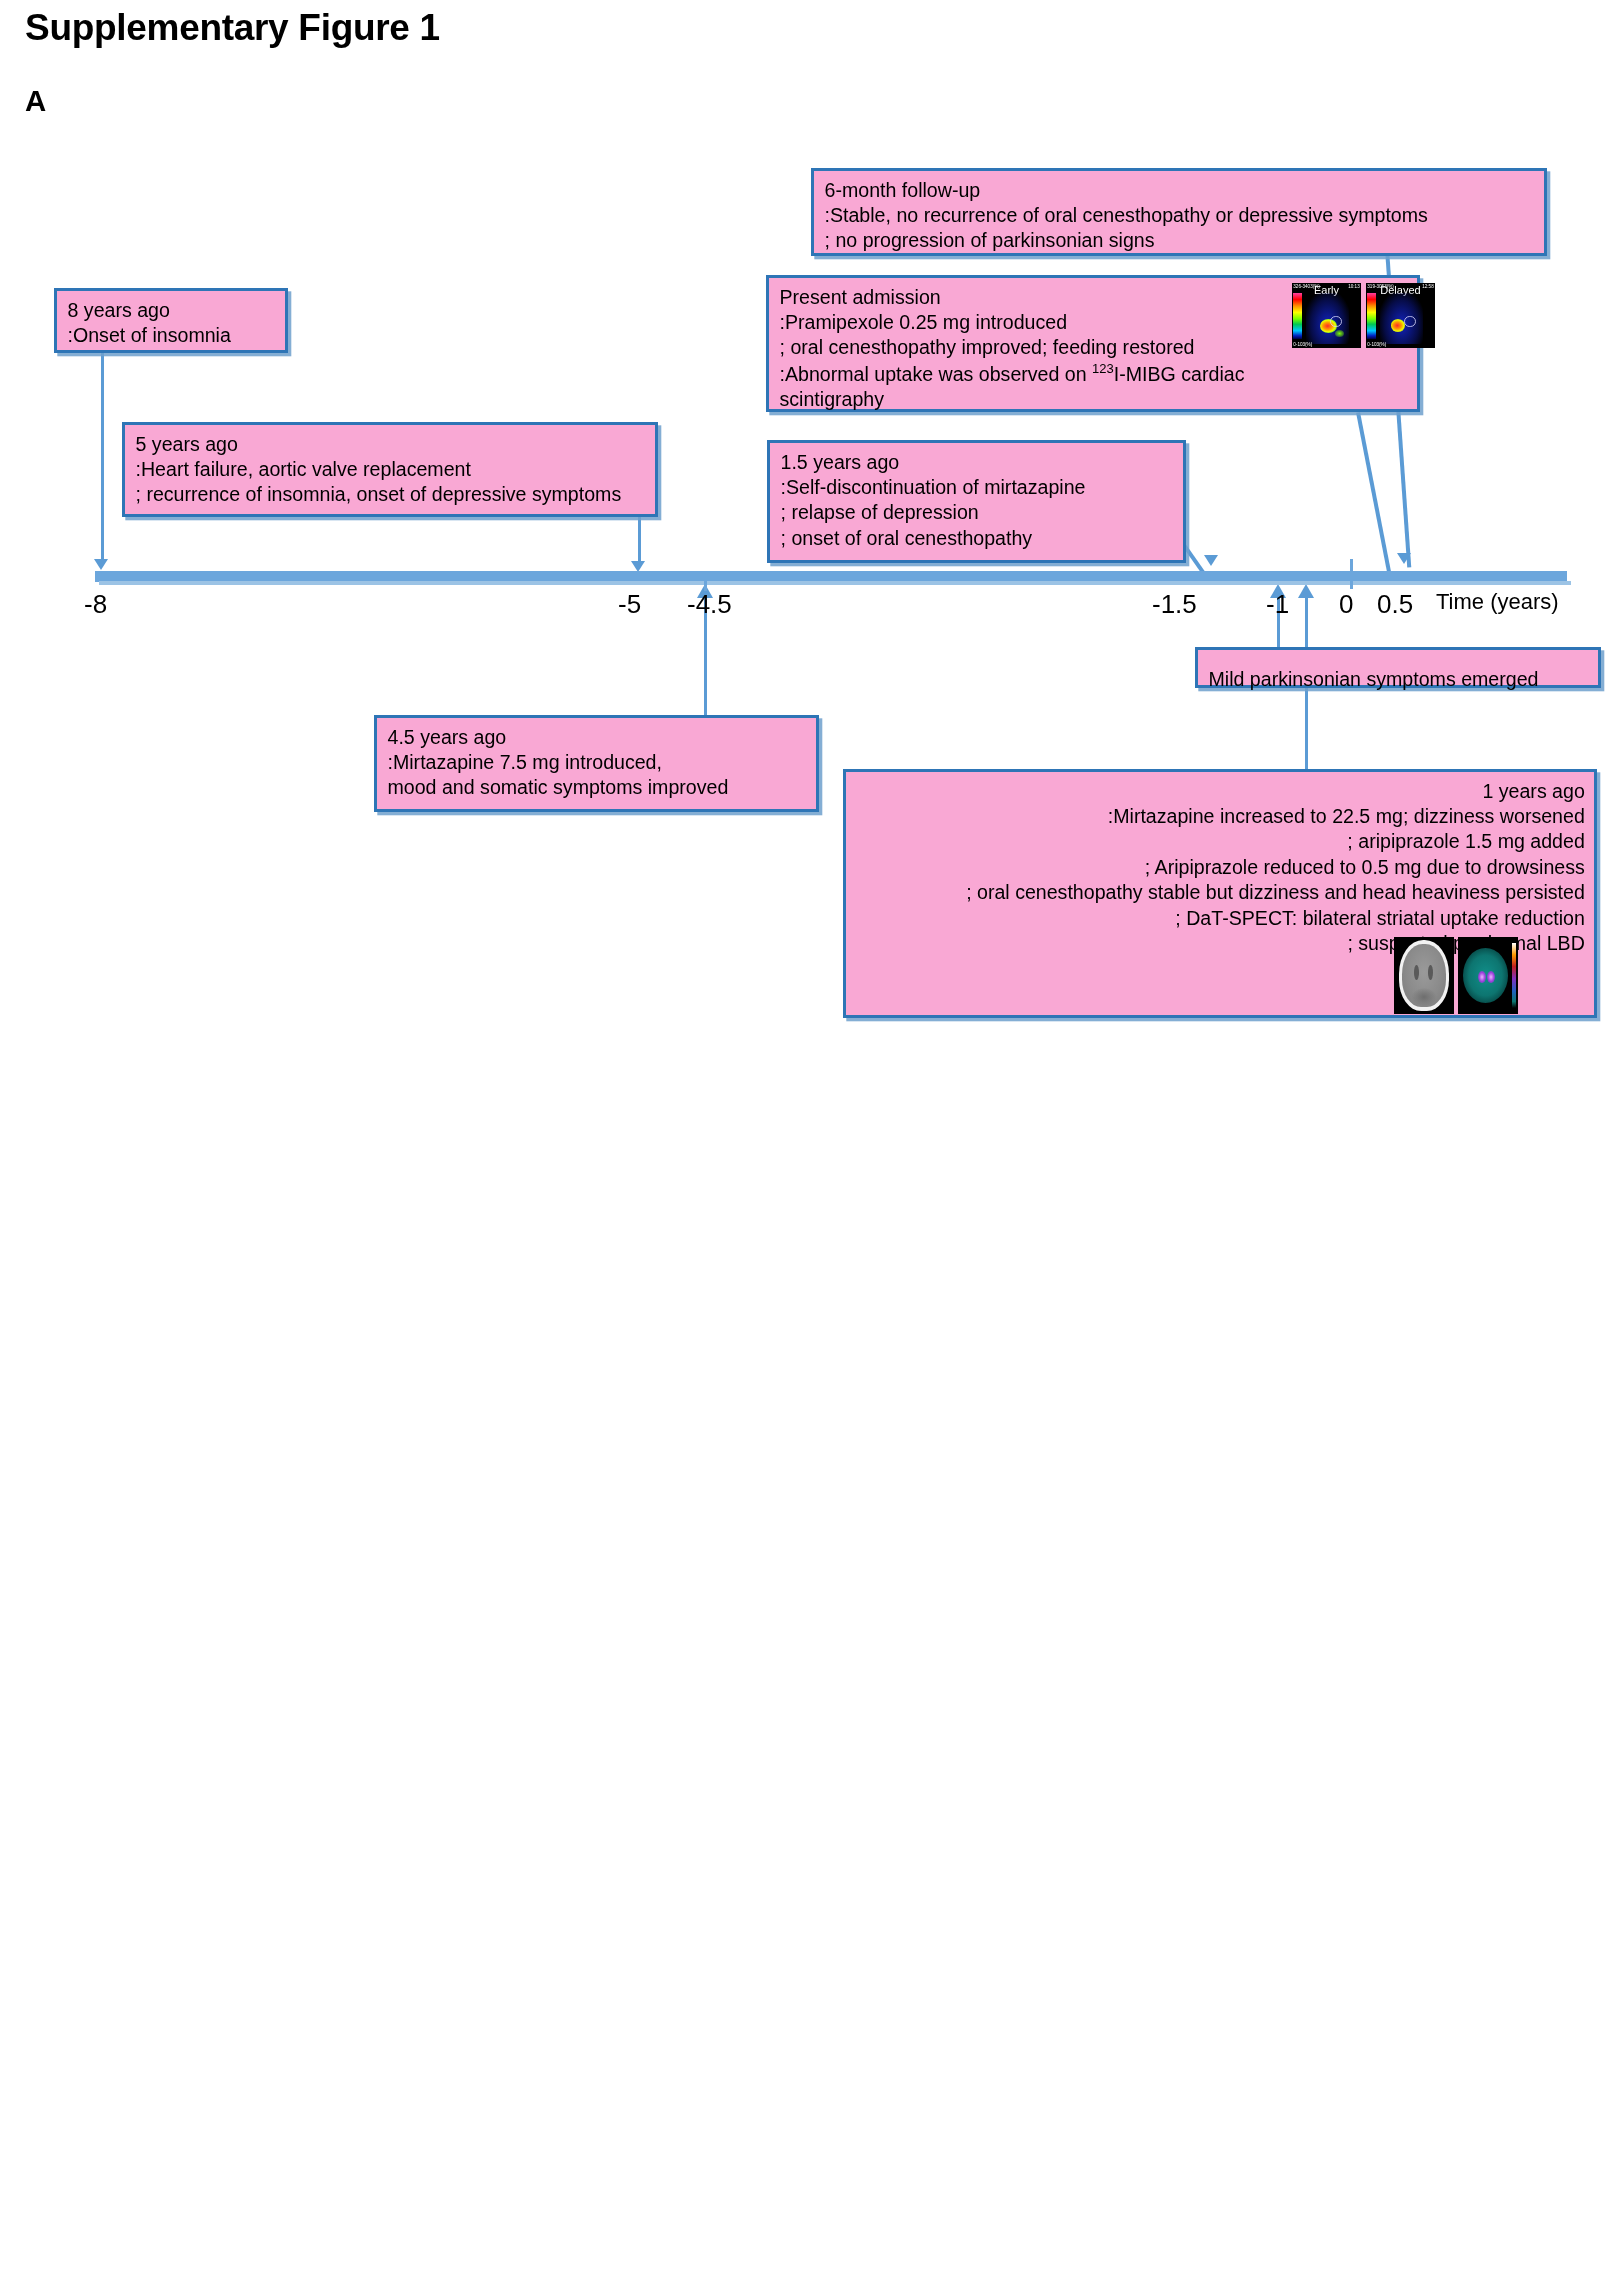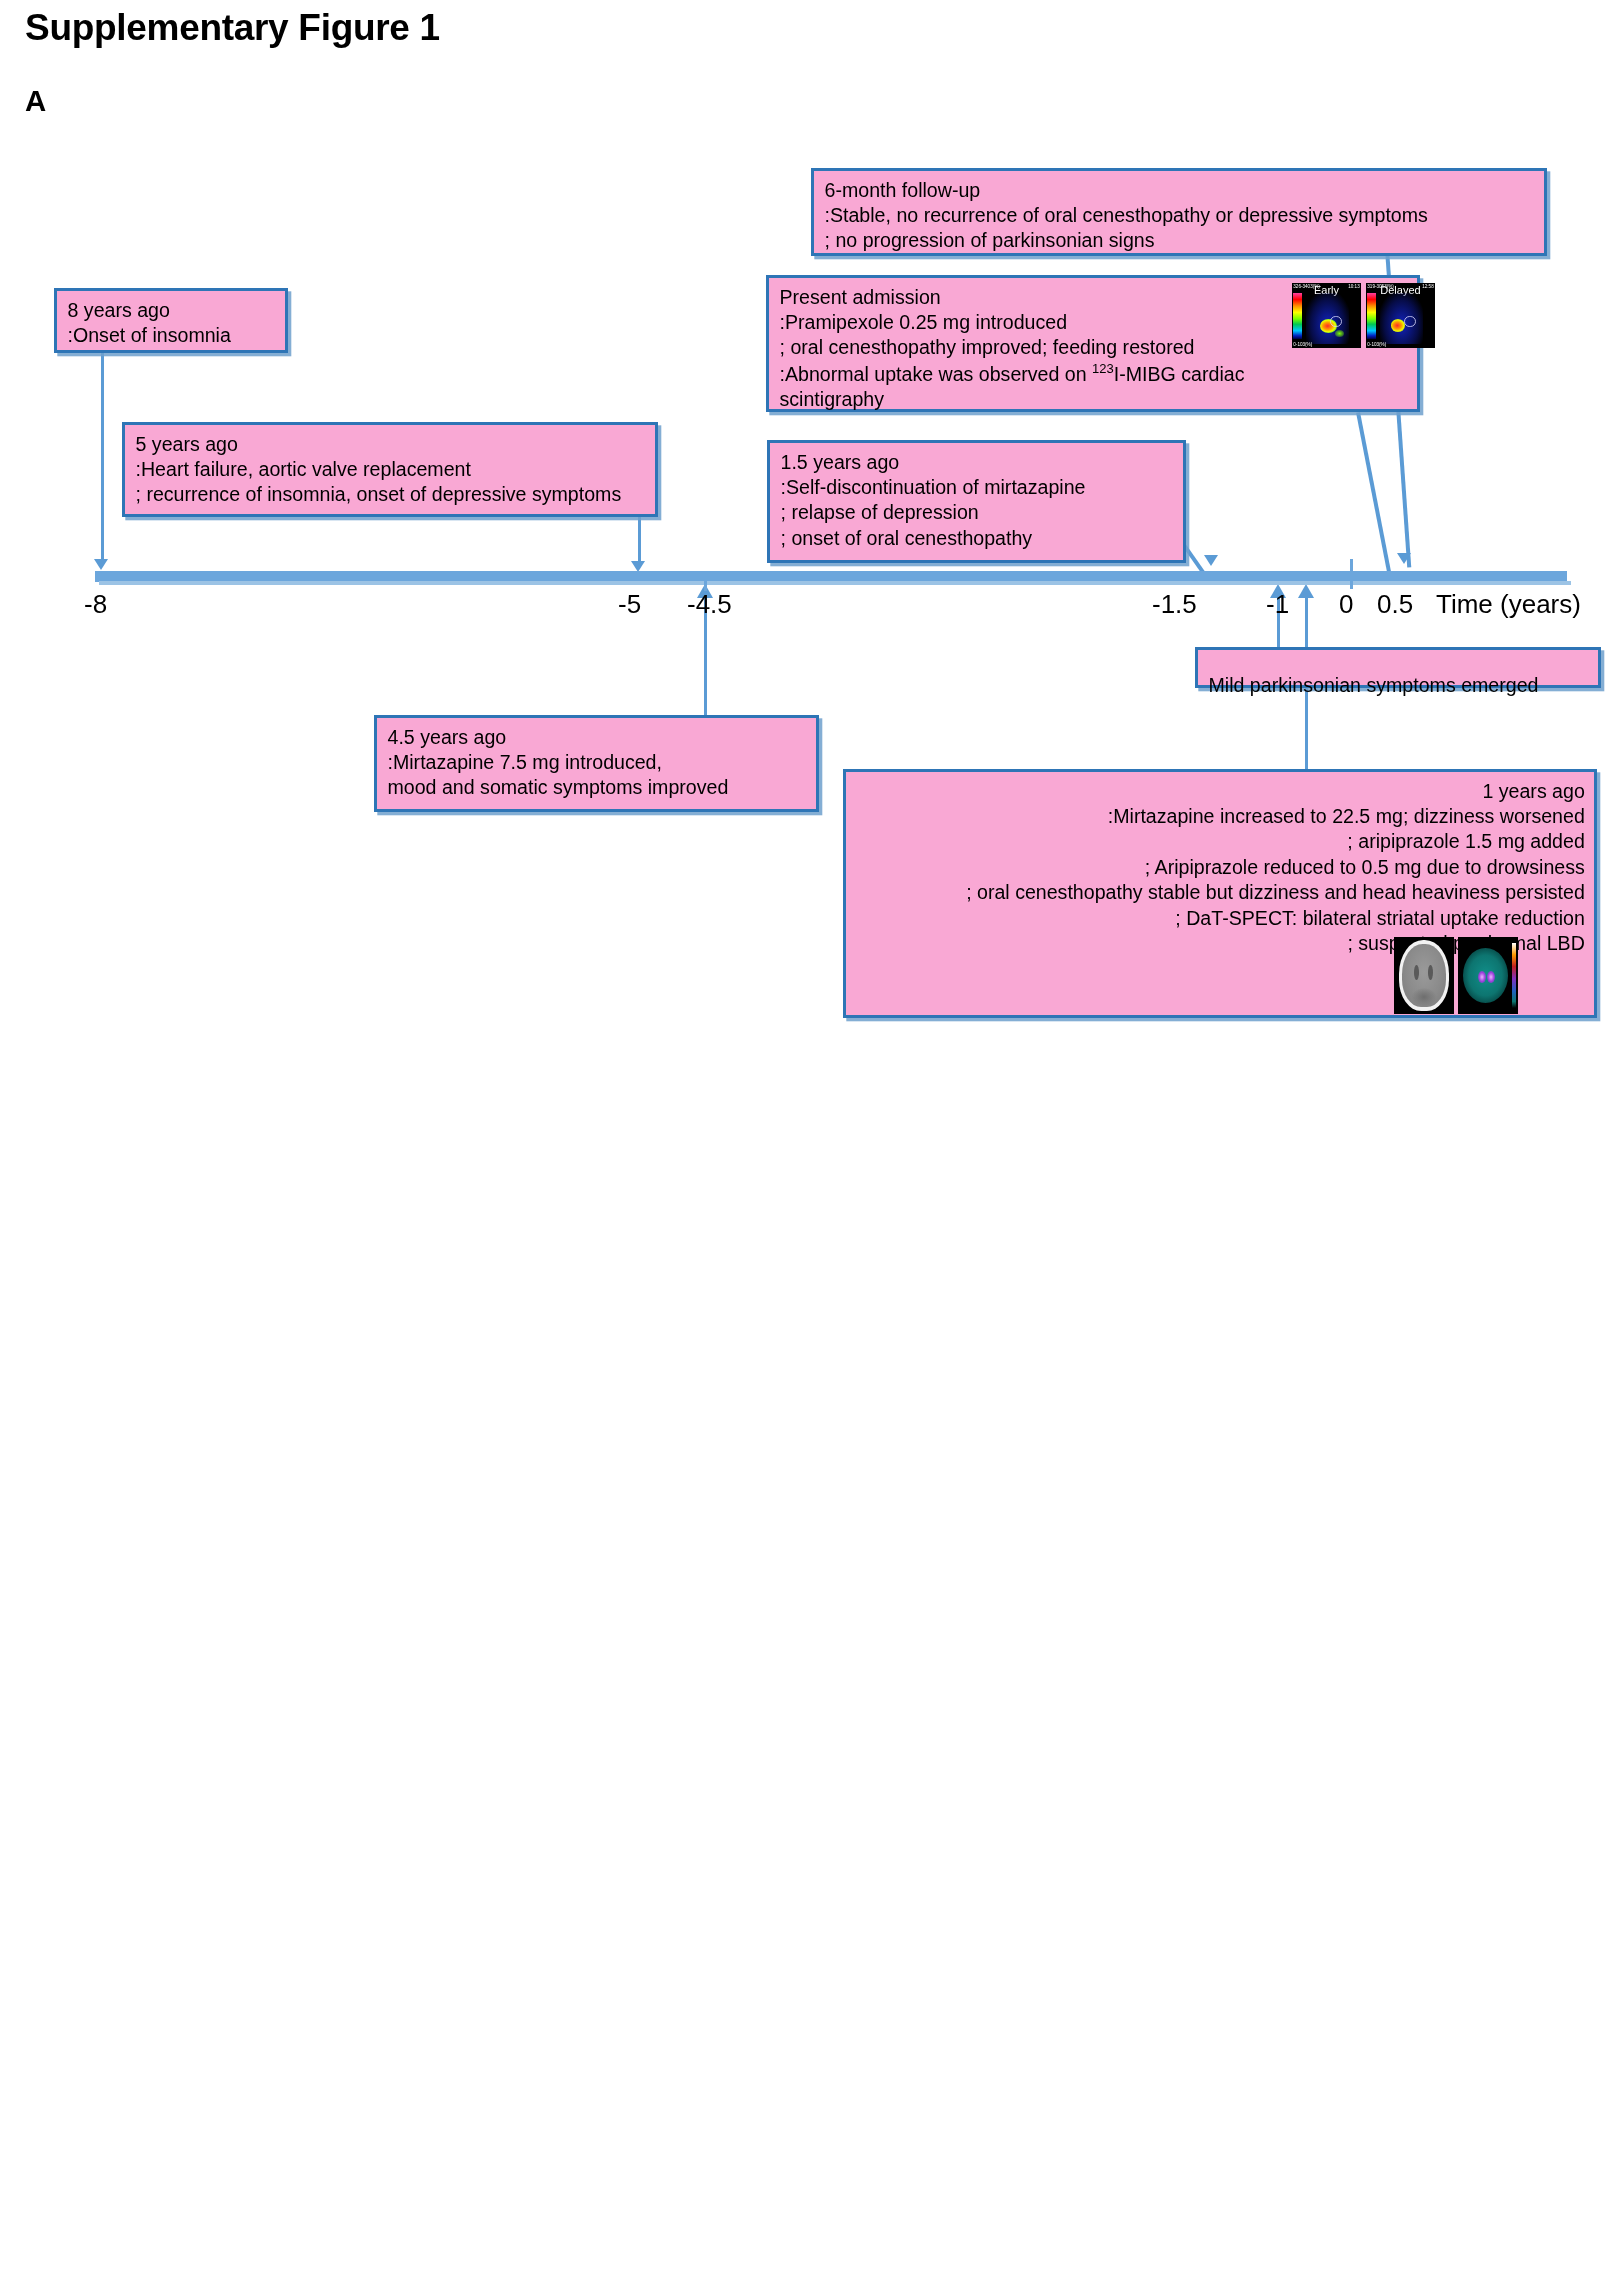--- a/index.html
+++ b/index.html
@@ -17,21 +17,21 @@
   .box .ln{font-size:19.6px;line-height:1.30;white-space:nowrap;}
   sup.iso{font-size:13px;vertical-align:super;}
 
   
   .axis{position:absolute;background:#6CA6DC;height:10.5px;}
   .axis-shadow{position:absolute;background:#9CC3E5;height:3.9px;}
 
   .tick{position:absolute;background:#6CA6DC;width:3.3px;}
 
   .axlabel{position:absolute;font-size:26px;line-height:1;}
-  .axtitle{position:absolute;font-size:26px;line-height:1;}
+  .axtitle{position:absolute;font-size:22px;line-height:1;}
 
   
   .vline{position:absolute;background:#6CA6DC;}
   .vline.thin{background:#5B9BD5;}
 
   .arrow-down{position:absolute;width:0;height:0;
       border-left:9.8px solid transparent;border-right:9.8px solid transparent;
       border-top:15.7px solid #6CA6DC;}
   .arrow-down.sm{border-left-width:7.2px;border-right-width:7.2px;border-top-width:11.8px;border-top-color:#5B9BD5;}
   .arrow-up{position:absolute;width:0;height:0;
@@ -150,21 +150,21 @@
   <div class="ln">; recurrence of insomnia, onset of depressive symptoms</div>
 </div>
 
 <div class="box" style="left:767px;top:440px;width:419px;height:123px;">
   <div class="ln">1.5 years ago</div>
   <div class="ln">:Self-discontinuation of mirtazapine</div>
   <div class="ln">; relapse of depression</div>
   <div class="ln">; onset of oral cenesthopathy</div>
 </div>
 
-<div class="box" style="left:1195px;top:647px;width:406px;height:41px;padding-top:23px;">
+<div class="box" style="left:1195px;top:647px;width:406px;height:41px;padding-top:17px;">
   <div class="ln">Mild parkinsonian symptoms emerged</div>
 </div>
 
 <div class="box" style="left:374px;top:715px;width:445px;height:97px;">
   <div class="ln">4.5 years ago</div>
   <div class="ln">:Mirtazapine 7.5 mg introduced,</div>
   <div class="ln">mood and somatic symptoms improved</div>
 </div>
 
 <div class="box" style="left:843px;top:769px;width:754px;height:249px;text-align:right;">

